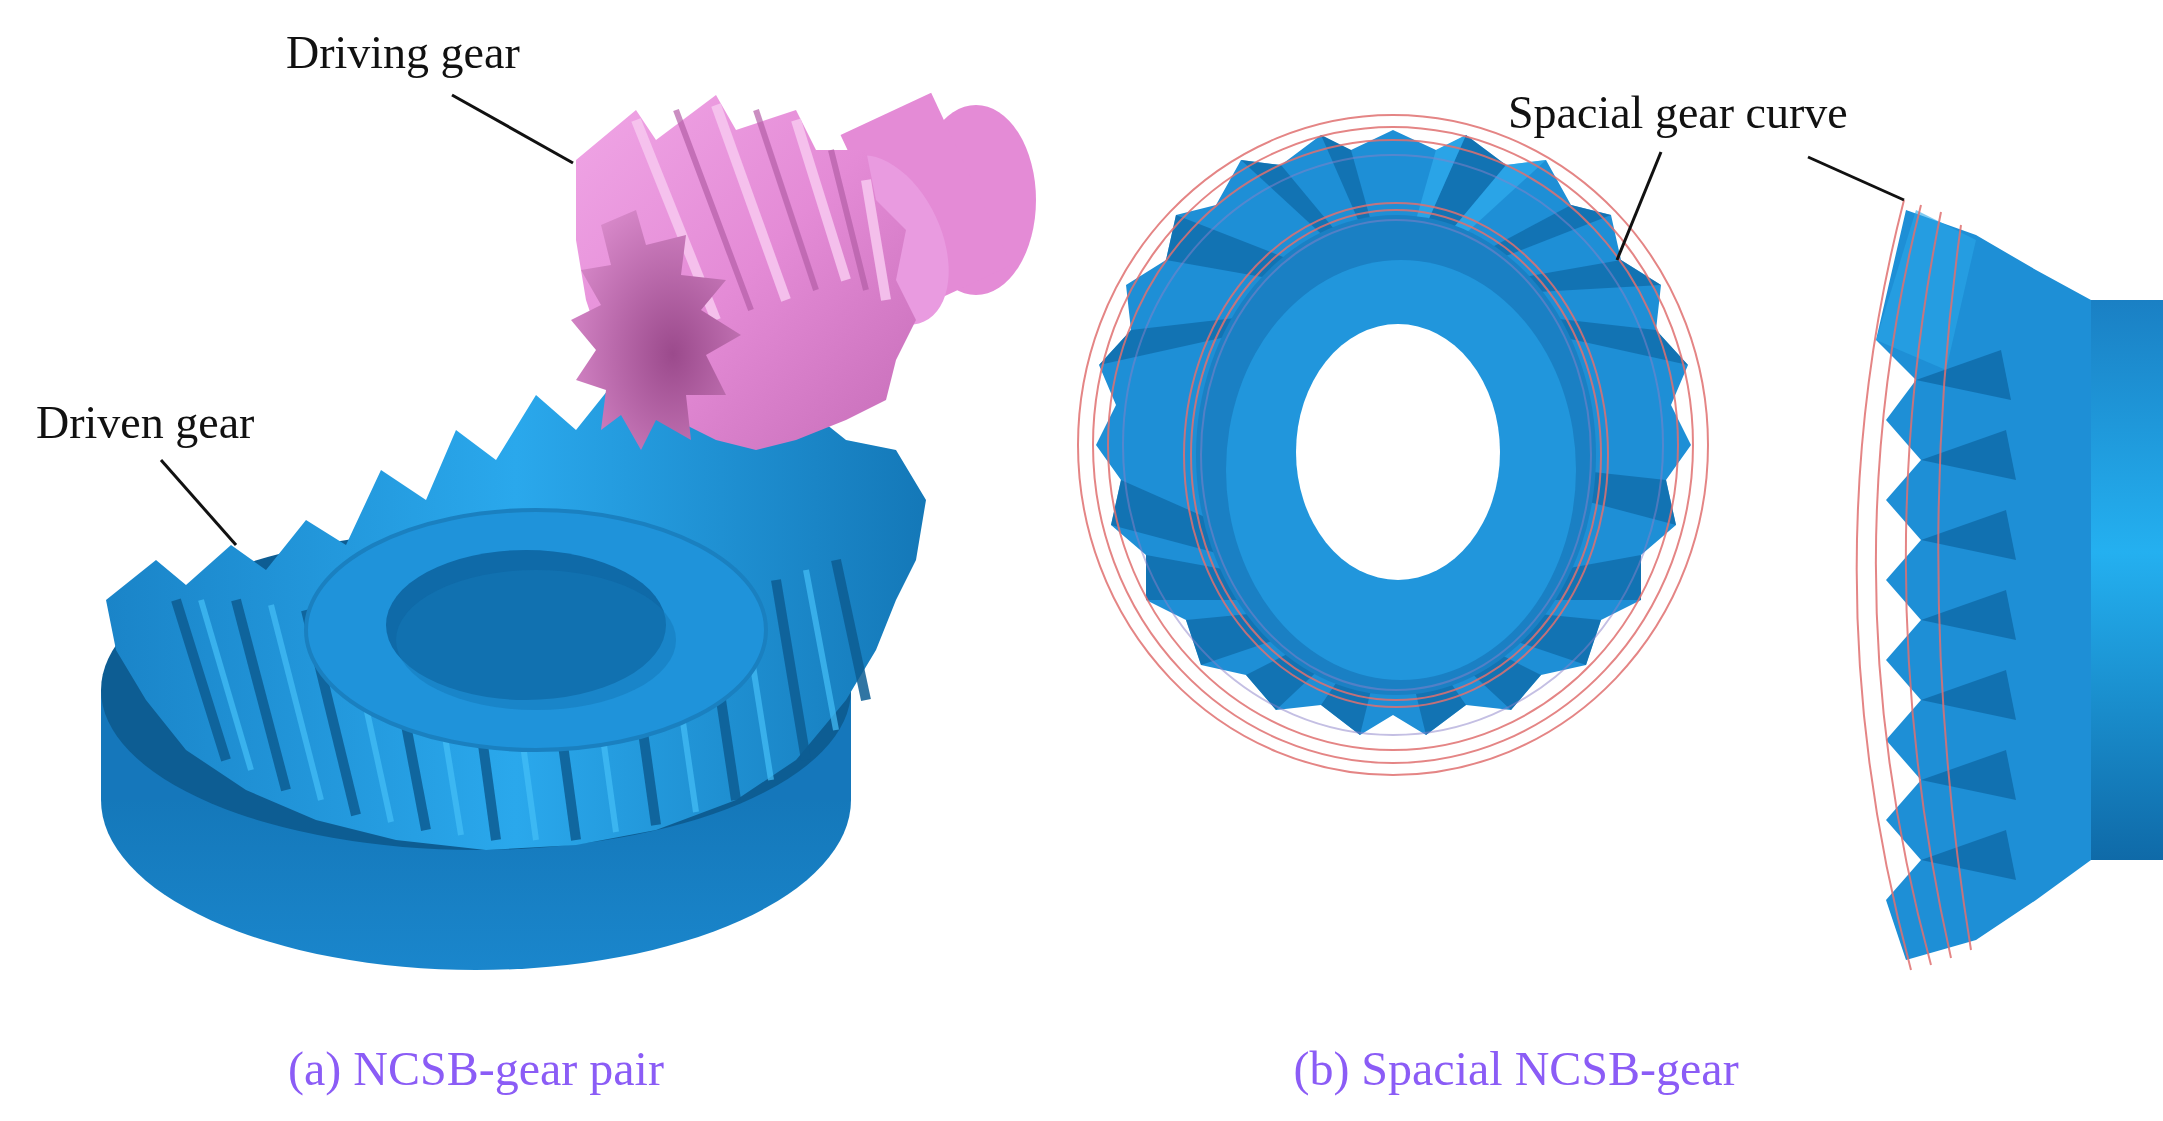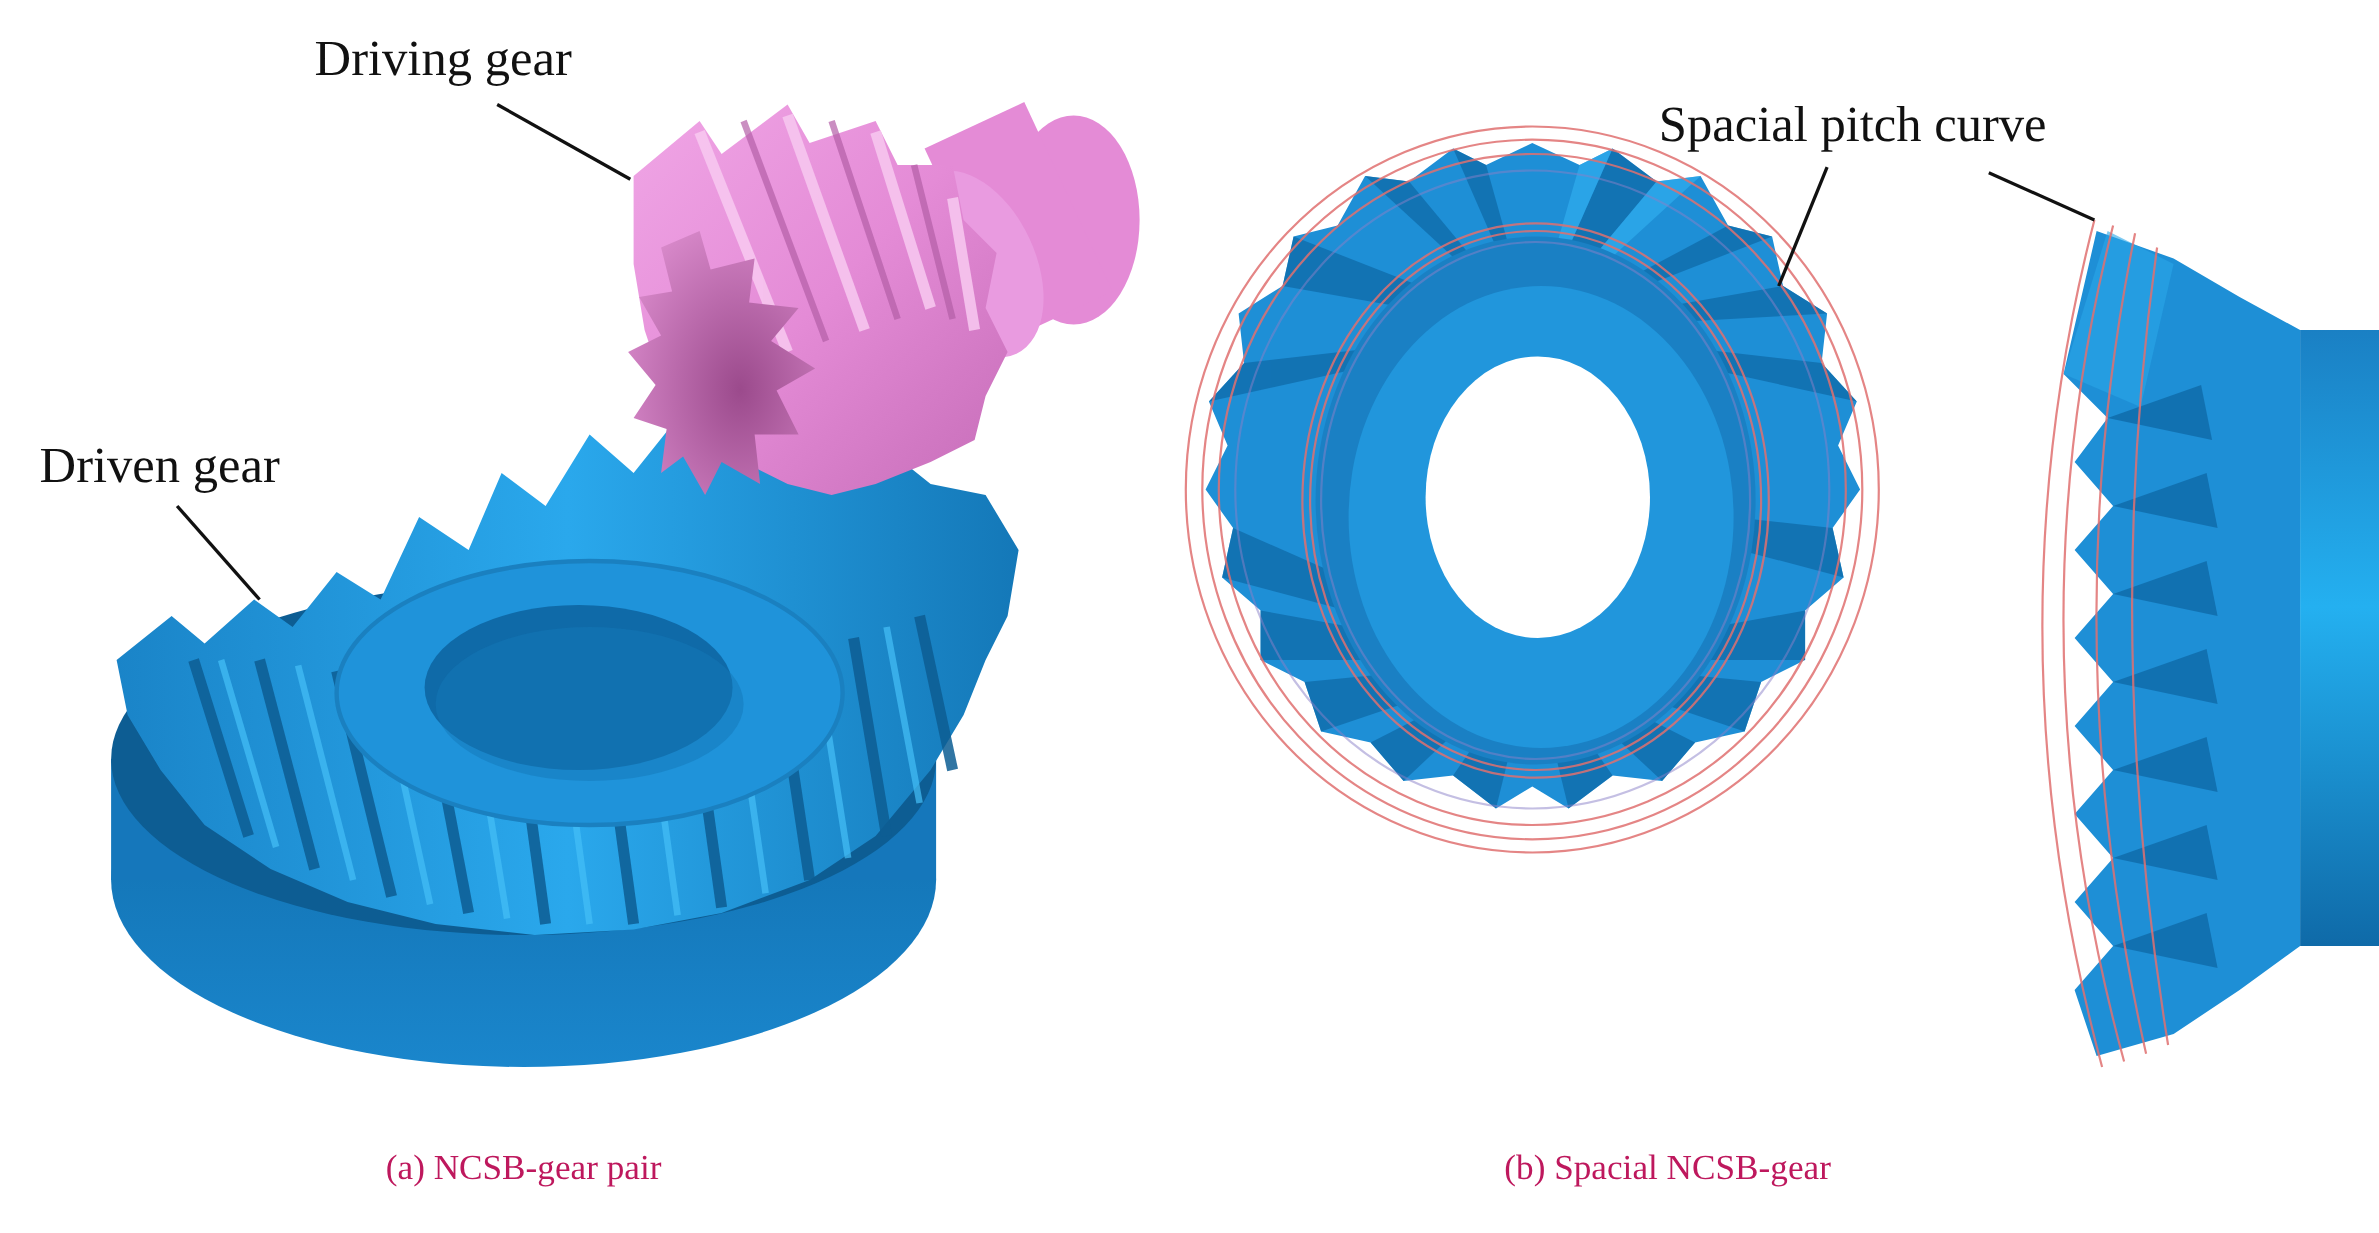--- a/index.html
+++ b/index.html
@@ -1,19 +1,19 @@
 <!DOCTYPE html>
 <html><head>
 <meta charset="utf-8">
 <style>
   html, body { margin: 0; padding: 0; background: #ffffff; }
   body { width: 2163px; height: 1121px; position: relative; overflow: hidden; font-family: "Liberation Serif", "DejaVu Serif", serif; }
   .figure { position: absolute; left: 0; top: 0; width: 2163px; height: 1121px; margin-left: 16px; }
   .label { position: absolute; color: #111; font-size: 46px; line-height: 1; white-space: nowrap; }
-  .caption { position: absolute; color: #be185d; font-size: 32px; line-height: 1; white-space: nowrap; transform: translateX(-50%); font-family: Liberation Serif, serif; }
+  .caption { position: absolute; color: #8b5cf6; font-size: 48px; line-height: 1; white-space: nowrap; transform: translateX(-50%); font-family: Liberation Serif, serif; }
   svg { position: absolute; left: 0; top: 0; }
 </style>
 </head>
 <body>
 
 <div class="figure">
 
   <svg width="1080" height="1000" viewBox="0 0 1080 1000">
     <defs>
       <linearGradient id="blueBody" x1="0" y1="0" x2="1" y2="0">
@@ -183,17 +183,17 @@
       <path d="M1925 212 Q1850 580 1935 958"></path>
       <path d="M1945 225 Q1895 580 1955 950"></path>
     </g>
 
     <line x1="1645" y1="152" x2="1601" y2="260" stroke="#111" stroke-width="3"></line>
     <line x1="1792" y1="157" x2="1888" y2="200" stroke="#111" stroke-width="3"></line>
   </svg>
 
   <div class="label" style="left:270px; top:30px;">Driving gear</div>
   <div class="label" style="left:20px; top:400px;">Driven gear</div>
-  <div class="label" style="left:1492px; top:90px;">Spacial pitch curve</div>
+  <div class="label" style="left:1492px; top:90px;">Spacial gear curve</div>
 
   <div class="caption" style="left:460px; top:1045px;">(a) NCSB-gear pair</div>
   <div class="caption" style="left:1500px; top:1045px;">(b) Spacial NCSB-gear</div>
 </div>
 
 </body></html>

